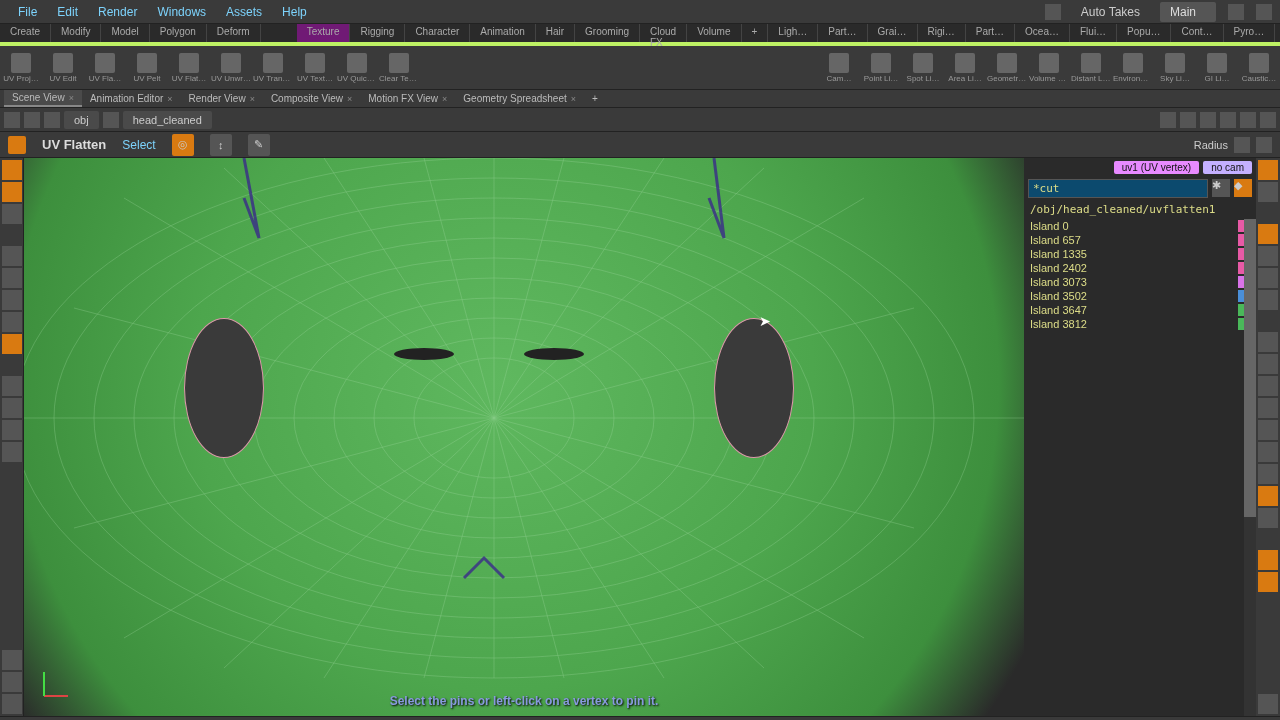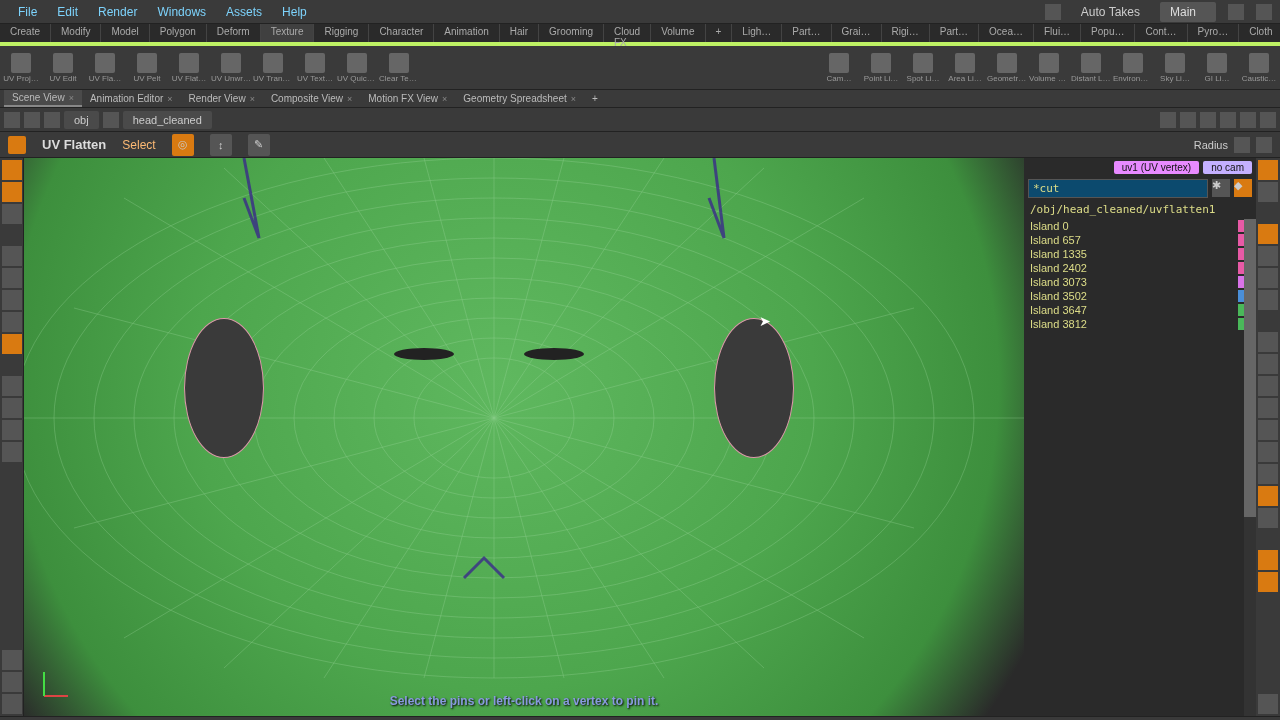--- a/index.html
+++ b/index.html
@@ -8,21 +8,21 @@
 
 .menubar { height: 24px; background: #3a3a3a; display: flex; align-items: center; padding: 0 8px; border-bottom: 1px solid #222; }
 .menu-item { padding: 4px 10px; font-size: 12px; color: #7dd3fc; cursor: pointer; }
 .menu-right { margin-left: auto; display: flex; align-items: center; gap: 12px; }
 .menu-right-item { font-size: 12px; color: #ccc; padding: 2px 8px; }
 .desktop-combo { background: #555; padding: 3px 20px 3px 10px; border-radius: 2px; font-size: 12px; color: #ddd; position: relative; }
 
 
 .shelf-tabs { height: 22px; background: #2a2a2a; display: flex; border-bottom: 4px solid #bef264; }
 .shelf-tab { padding: 2px 10px; font-size: 10px; color: #aaa; border-right: 1px solid #444; }
-.shelf-tab.active { background: #404040; }
+.shelf-tab.active { background: #701a75; margin-left: 36px; }
 .shelf-tabs-right { margin-left: auto; display: flex; }
 
 
 .shelf-tools { height: 44px; background: #3a3a3a; display: flex; border-bottom: 1px solid #222; }
 .shelf-tools-left { display: flex; flex: 1; }
 .shelf-tools-right { display: flex; }
 .tool-btn { width: 42px; display: flex; flex-direction: column; align-items: center; justify-content: center; gap: 1px; padding: 2px 0; }
 .tool-icon { width: 20px; height: 20px; background: #666; border-radius: 2px; }
 .tool-label { font-size: 8px; color: #999; white-space: nowrap; overflow: hidden; text-overflow: ellipsis; max-width: 40px; }
 
@@ -35,21 +35,21 @@
 
 .path-bar { height: 24px; background: #3a3a3a; display: flex; align-items: center; padding: 0 4px; gap: 4px; border-bottom: 1px solid #222; }
 .path-segment { background: #4a4a4a; padding: 3px 10px; font-size: 11px; color: #ccc; border-radius: 2px; }
 .path-icons-right { margin-left: auto; display: flex; gap: 4px; }
 .small-icon { width: 16px; height: 16px; background: #555; }
 
 
 .op-bar { height: 26px; background: #3a3a3a; display: flex; align-items: center; padding: 0 8px; gap: 16px; border-bottom: 1px solid #222; }
 .op-icon { width: 18px; height: 18px; background: #d97a11; border-radius: 2px; }
 .op-title { font-size: 13px; font-weight: bold; color: #ddd; }
-.op-mode { font-size: 12px; color: #fdba74; }
+.op-mode { font-size: 12px; color: #7dd3fc; }
 .icon-btn { width: 22px; height: 22px; background: #555; border-radius: 2px; display: flex; align-items: center; justify-content: center; }
 .icon-btn.orange { background: #d97a11; }
 .op-right { margin-left: auto; display: flex; align-items: center; gap: 6px; }
 
 
 .main-content { display: flex; height: 558px; }
 .left-toolbar { width: 24px; background: #3a3a3a; border-right: 1px solid #222; display: flex; flex-direction: column; gap: 2px; padding: 2px; }
 .lt-btn { width: 20px; height: 20px; background: #555; }
 .lt-btn.orange { background: #d97a11; }
 

